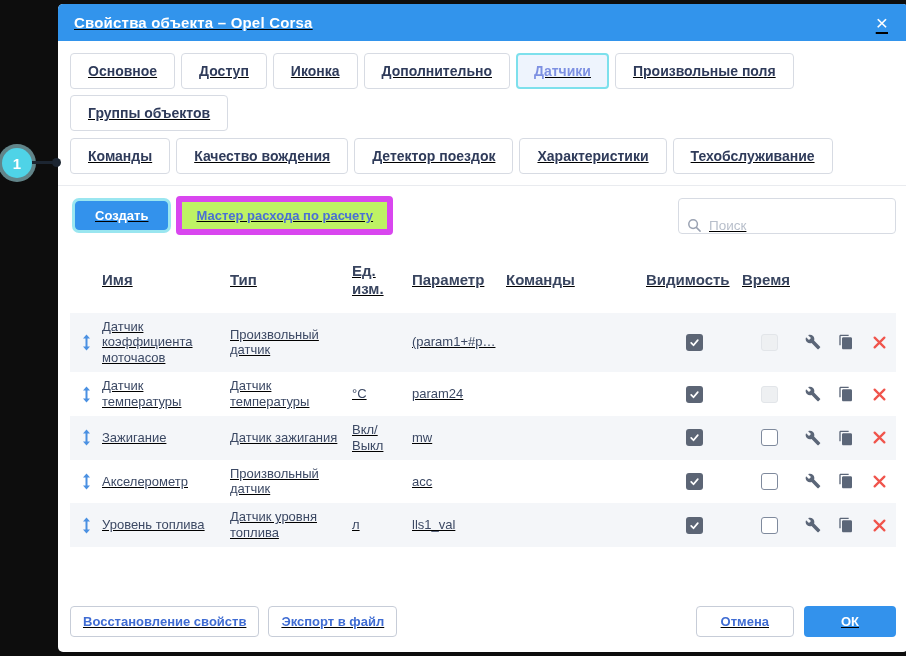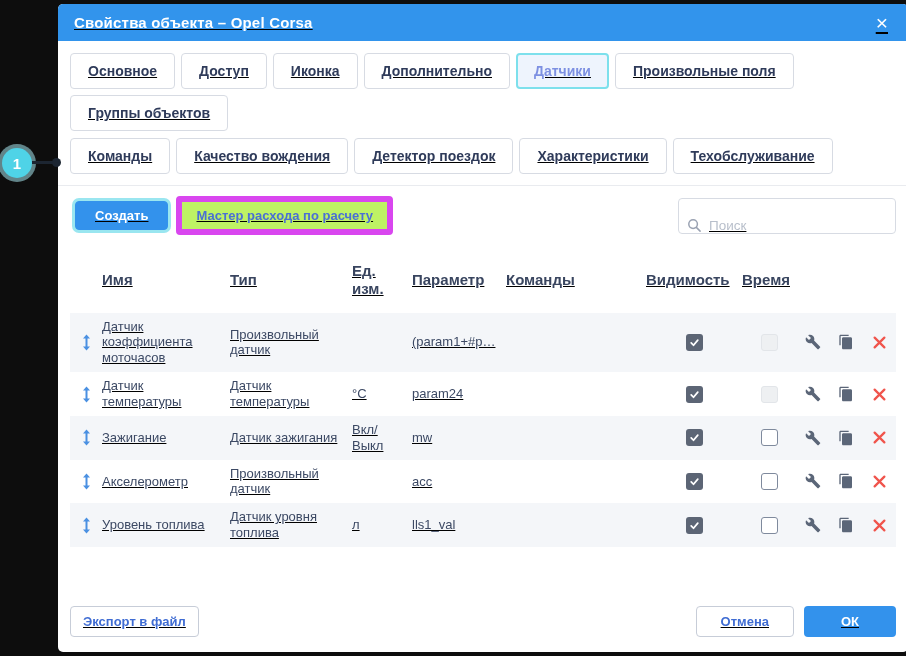--- a/index.html
+++ b/index.html
@@ -329,20 +329,21 @@
           <button class="icon-btn">
             <svg width="13" height="13" viewBox="0 0 12 12">
               <path d="M1.5 1.5l9 9M10.5 1.5l-9 9" stroke="#f0544c" stroke-width="2.1" stroke-linecap="round"></path>
             </svg>
           </button>
         </div>
       </div>
   </div>
 
   <div class="footer">
+    <button class="btn btn-plain">Восстановление свойств</button>
     <button class="btn btn-plain">Экспорт в файл</button>
     <div class="right">
       <button class="btn btn-cancel">Отмена</button>
       <button class="btn btn-ok">ОК</button>
     </div>
   </div>
 
 </div>
 
 <div class="callout-badge">1</div>

